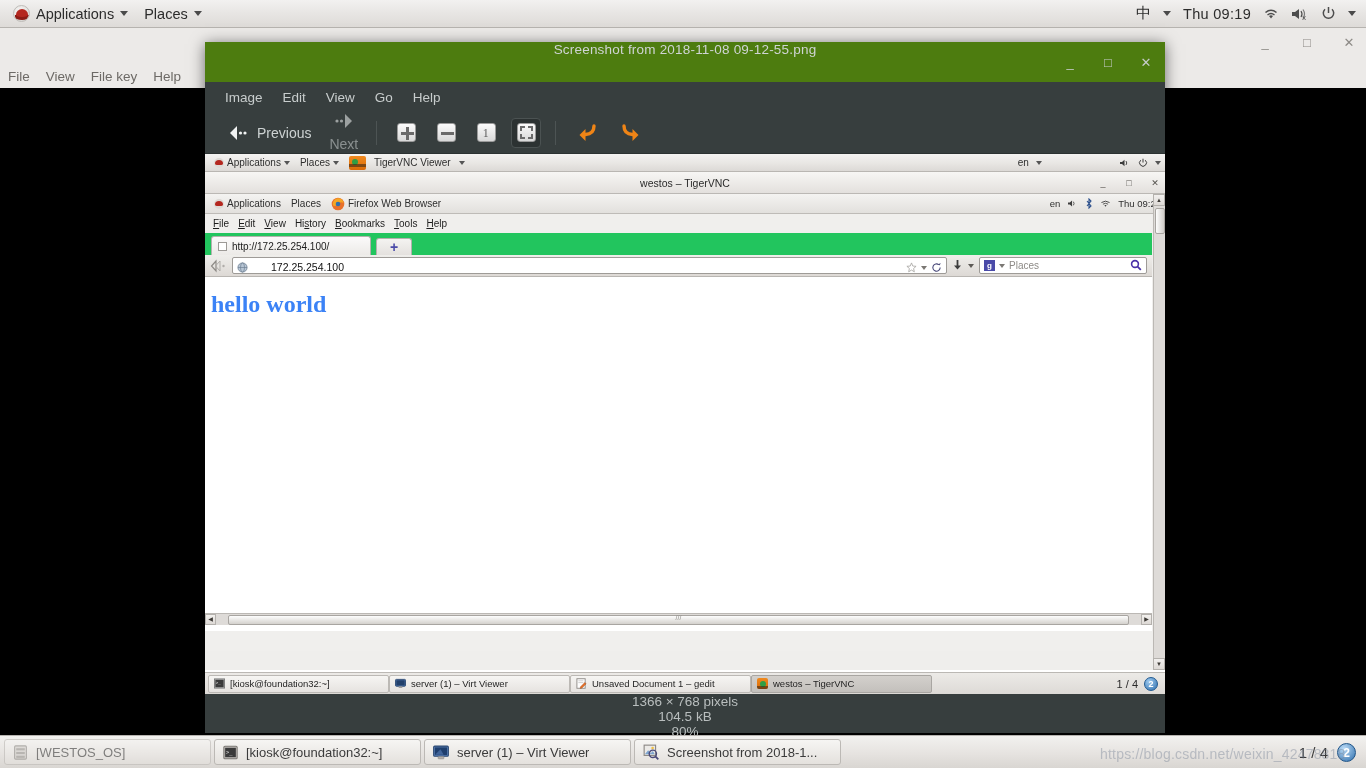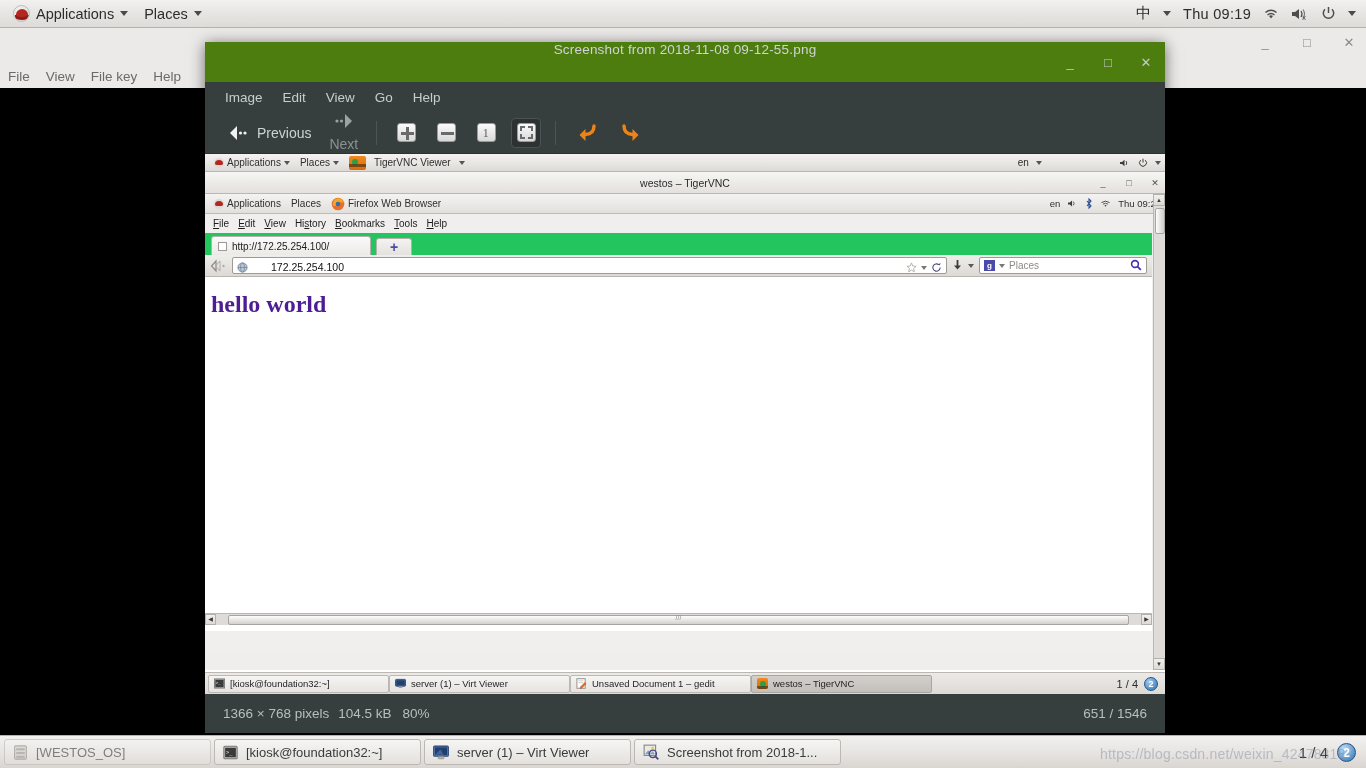--- a/index.html
+++ b/index.html
@@ -93,21 +93,21 @@
     width:19px;height:19px;border-radius:3px;
     background:linear-gradient(180deg,#fbfbfb,#d8d8d8);
     border:1px solid #9b9b9b;position:relative;
   }
   .zoom-glyph .bar{ position:absolute; background:#6a6a6a; }
   .eog-image-area{
     position:relative; height:540px; background:#000; overflow:hidden;
   }
   .eog-status{
     height:38px; background:#373e3e; display:flex; align-items:center;
-    padding:0 18px; color:#b9bebe; font-size:13.5px;
+    padding:0 18px; color:#b9bebe; font-size:13.5px;flex-direction:column;
   }
   .eog-status .right{ margin-left:auto; }
 
   
   .shot{ position:absolute; left:0; top:0; width:960px; height:540px; background:#fff; }
 
   
   .shot-panel{
     height:18px; width:100%;
     background:linear-gradient(180deg,#f4f3f1 0%,#e8e6e3 55%,#dcd9d6 100%);
@@ -174,21 +174,21 @@
   }
   .ff-url-text{ font-size:10.5px; color:#111; }
   .ff-url-right{ margin-left:auto; display:flex; align-items:center; gap:4px; }
   .ff-search{
     width:168px; height:17px; background:#fff; border:1px solid #9e9b97; border-radius:2px;
     display:flex; align-items:center; gap:4px; padding:0 4px;
   }
   .searchprov{ width:11px;height:11px;background:#4a4aa8;color:#fff;font-size:8px;line-height:11px;text-align:center;font-weight:bold; }
   .ff-search-ph{ font-size:10px; color:#8d8a86; }
   .ff-content{ height:354px; background:#fff; padding:14px 0 0 6px; }
-  .hello{ font-family:"Liberation Serif", serif; font-size:24px; font-weight:bold; color:#4c1d95; }
+  .hello{ font-family:"Liberation Serif", serif; font-size:24px; font-weight:bold; color:#3b82f6; }
 
   
   .vs{ position:absolute; width:12px; background:#dedbd8; border-left:1px solid #bbb8b4; }
   .vs-thumb{ position:absolute; left:1px; width:10px; background:linear-gradient(90deg,#fdfdfd,#cfccc8); border:1px solid #a8a5a1; border-radius:2px; }
   .sb-arrow{ position:absolute; width:12px; height:12px; background:linear-gradient(180deg,#f2f0ee,#ddd9d5); border:1px solid #b4b1ad; font-size:6px; color:#3d3a36; text-align:center; line-height:10px; }
 
   
   .tv-hscroll{
     position:absolute; left:0; bottom:26px; width:947px; height:12px;
     background:#dedbd8; border-top:1px solid #bbb8b4; display:flex; align-items:center;

